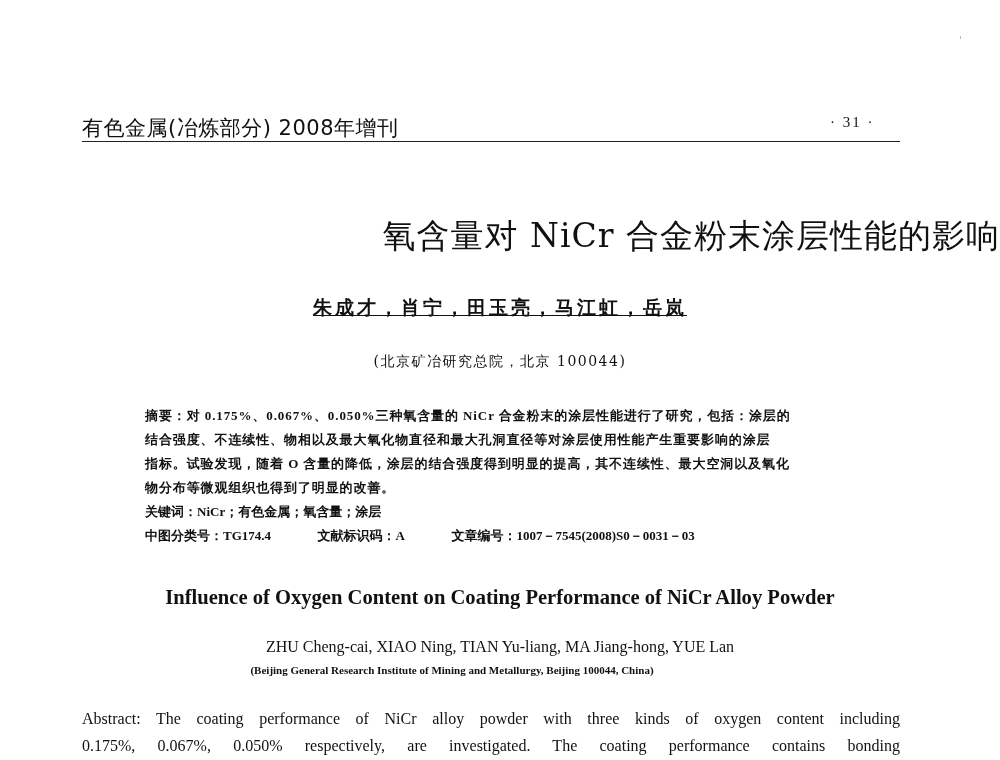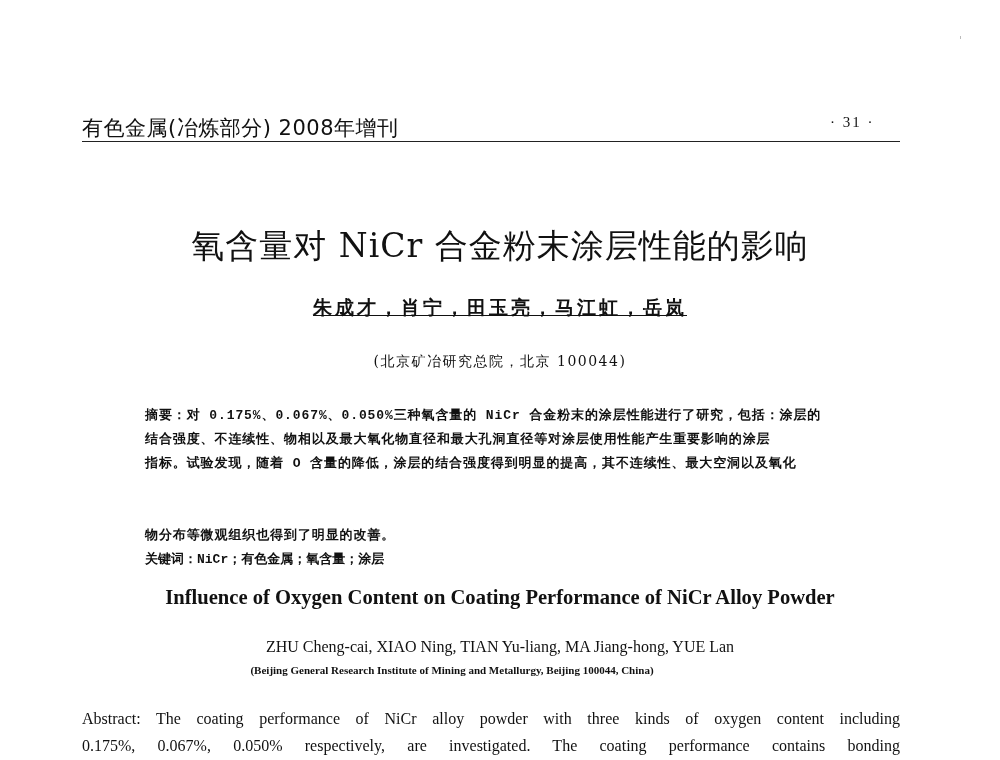--- a/index.html
+++ b/index.html
@@ -36,22 +36,22 @@
       border-top: 1.5px solid #222;
     }
     .corner-mark {
       position: absolute;
       left: 960px; top: 36px;
       width: 1px; height: 3px;
       background: #bbb;
     }
 
     .title-cn {
-      left: 0; width: 1000px; text-align: center;
-      top: 224px;
+      left: 0; width: 1000px; text-align: right;
+      top: 214px;
       font-size: 33px;
       font-family: "DejaVu Serif", serif;
       letter-spacing: 1px;
     }
     .authors-cn {
       left: 0; width: 1000px; text-align: center;
       top: 295px;
       font-size: 19px;
       font-family: "DejaVu Serif", serif;
       font-weight: bold;
@@ -64,31 +64,31 @@
       font-size: 14px;
       font-family: "DejaVu Serif", serif;
       letter-spacing: 1.5px;
     }
 
     .abstract-cn {
       left: 145px; top: 404px;
       width: 700px;
       font-size: 13px;
       line-height: 24px;
-      font-family: Liberation Mono, monospace;
+      font-family: Liberation Serif, serif;
       font-weight: bold;
       white-space: normal;
     }
     .abstract-cn .line {
       display: block;
       white-space: nowrap;
       letter-spacing: 0.9px;
       height: 24px;
     }
-    .abstract-cn .line.last { letter-spacing: 0.9px; margin-top: 48px; }
+    .abstract-cn .line.last { letter-spacing: 0.9px; }
     .meta-row { display: block; white-space: nowrap; height: 24px; }
     .meta-row span { display: inline-block; }
     .meta-gap { width: 40px; }
 
     .title-en {
       left: 0; width: 1000px; text-align: center;
       top: 585px;
       font-size: 21px;
       font-family: "Liberation Serif", serif;
       font-weight: bold;
@@ -136,20 +136,27 @@
 <div class="abs title-cn">氧含量对 NiCr 合金粉末涂层性能的影响</div>
 <div class="abs authors-cn">朱成才，肖宁，田玉亮，马江虹，岳岚</div>
 <div class="abs affil-cn">(北京矿冶研究总院，北京 100044)</div>
 
 <div class="abs abstract-cn">
   <span class="line">摘要：对 0.175%、0.067%、0.050%三种氧含量的 NiCr 合金粉末的涂层性能进行了研究，包括：涂层的</span>
   <span class="line">结合强度、不连续性、物相以及最大氧化物直径和最大孔洞直径等对涂层使用性能产生重要影响的涂层</span>
   <span class="line">指标。试验发现，随着 O 含量的降低，涂层的结合强度得到明显的提高，其不连续性、最大空洞以及氧化</span>
   <span class="line last">物分布等微观组织也得到了明显的改善。</span>
   <span class="meta-row">关键词：NiCr；有色金属；氧含量；涂层</span>
+  <span class="meta-row">
+    <span>中图分类号：TG174.4</span>
+    <span class="meta-gap"></span>
+    <span>文献标识码：A</span>
+    <span class="meta-gap"></span>
+    <span>文章编号：1007－7545(2008)S0－0031－03</span>
+  </span>
 </div>
 
 <div class="abs title-en">Influence of Oxygen Content on Coating Performance of NiCr Alloy Powder</div>
 <div class="abs authors-en">ZHU Cheng-cai, XIAO Ning, TIAN Yu-liang, MA Jiang-hong, YUE Lan</div>
 <div class="abs affil-en">(Beijing General Research Institute of Mining and Metallurgy, Beijing 100044, China)</div>
 
 <div class="abs abstract-en">
   <span class="line">
     <span class="label">Abstract:</span>
     <span>The coating performance of NiCr alloy powder with three kinds of oxygen content including</span>

